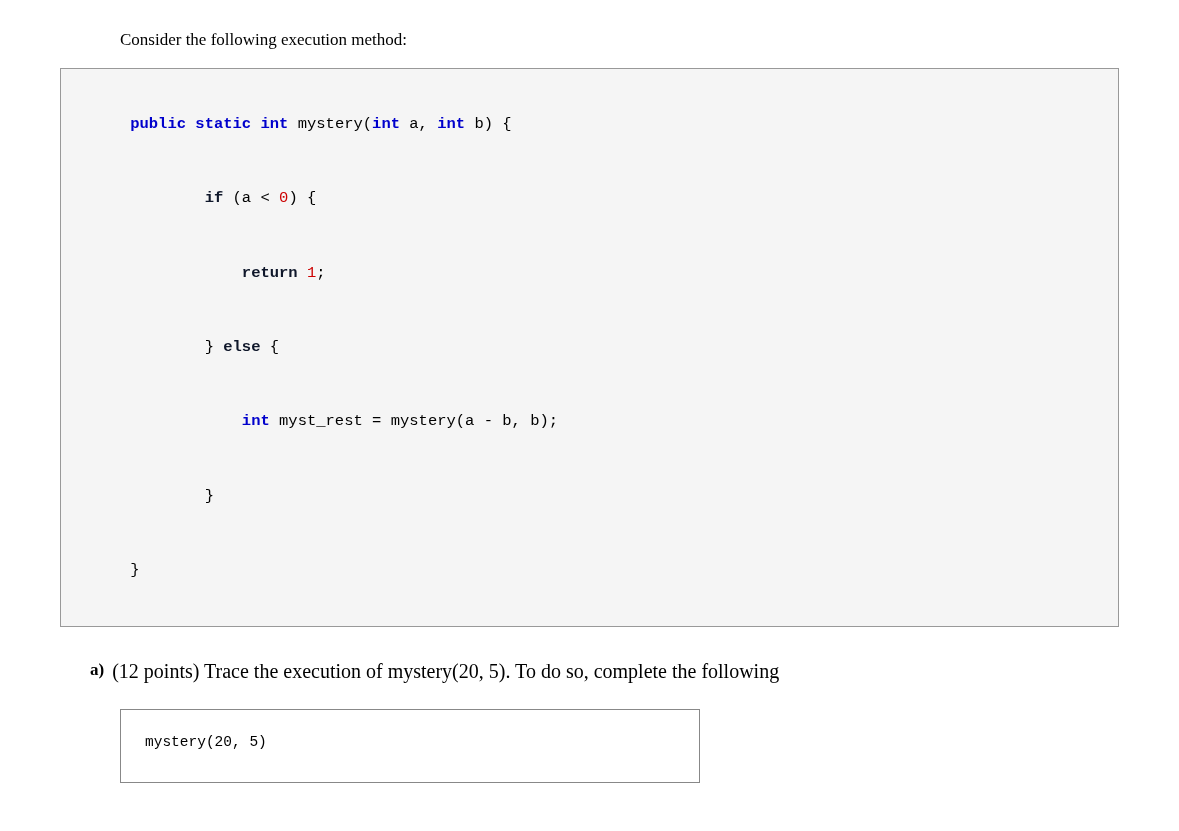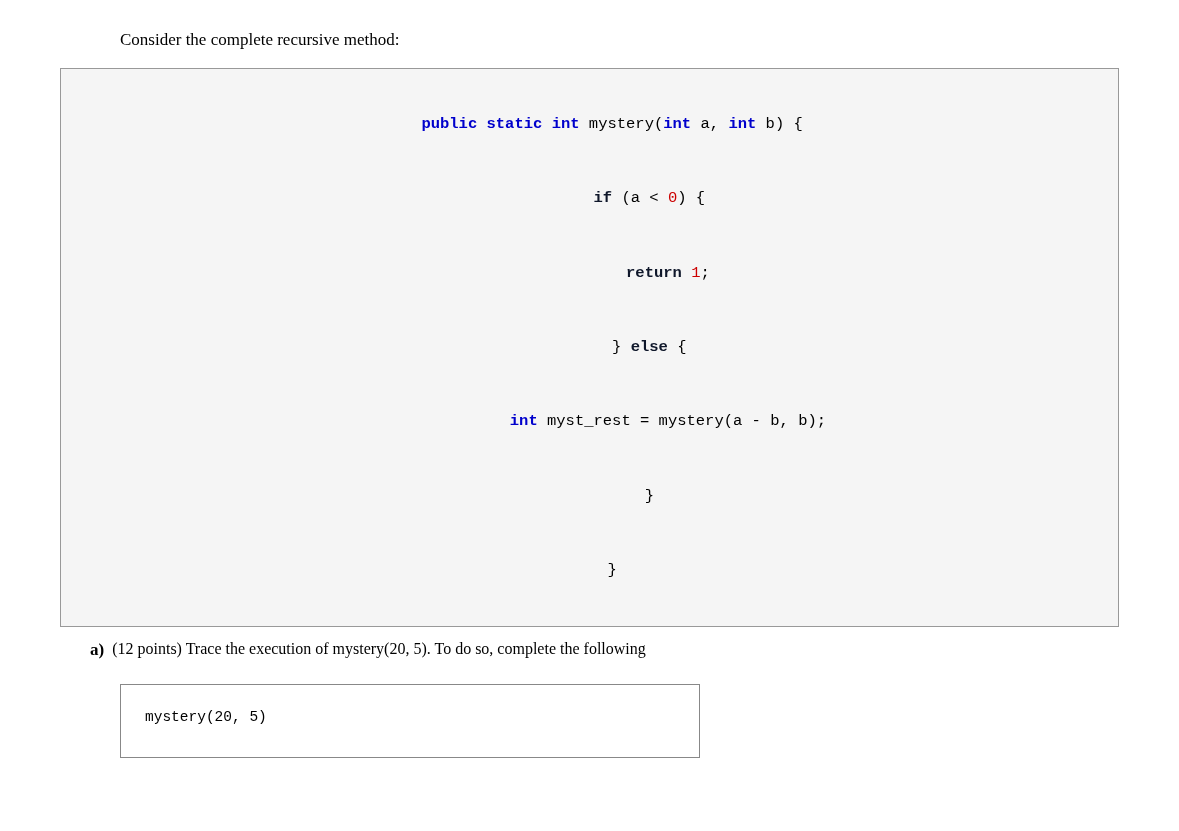--- a/index.html
+++ b/index.html
@@ -21,25 +21,24 @@
     .intro-text {
       font-size: 17px;
       margin-bottom: 18px;
       margin-left: 60px;
     }
 
     .code-block-outer {
       border: 1.5px solid #999;
       background: #f5f5f5;
       padding: 18px 24px 18px 32px;
-      margin-bottom: 13px;
+      margin-bottom: 33px;
       font-family: 'Courier New', Courier, monospace;
       font-size: 15.5px;
       line-height: 1.6;
-      text-align: center;
     }
 
     .code-line {
       white-space: pre;
     }
 
     .kw-blue {
       color: #0000cc;
       font-weight: bold;
     }
@@ -62,21 +61,21 @@
       margin-bottom: 20px;
     }
 
     .part-a-label {
       font-size: 17px;
       font-weight: bold;
       margin-bottom: 10px;
     }
 
     .part-a-text {
-      font-size: 16px;
+      font-size: 20px;
       margin-bottom: 20px;
     }
 
     .template-text {
       font-size: 17px;
       margin-bottom: 16px;
     }
 
     .trace-box {
       border: 1.5px solid #888;
@@ -94,21 +93,21 @@
       display: block;
     }
 
     .section-gap {
       margin-bottom: 8px;
     }
   </style>
 </head>
 <body>
 
-<p class="intro-text">Consider the complete recursive method:</p>
+<p class="intro-text">Consider the following execution method:</p>
 
 <div class="code-block-outer">
   <div class="code-line">
     <span class="kw-blue">public </span><span class="kw-blue">static </span><span class="kw-blue">int</span><span class="text-black"> mystery(</span><span class="kw-blue">int</span><span class="text-black"> a, </span><span class="kw-blue">int</span><span class="text-black"> b) {</span>
   </div>
   <div class="code-line">
     <span class="text-black">        </span><span class="kw-green">if</span><span class="text-black"> (a &lt; </span><span class="num-red">0</span><span class="text-black">) {</span>
   </div>
   <div class="code-line">
     <span class="text-black">            </span><span class="kw-green">return</span><span class="text-black"> </span><span class="num-red">1</span><span class="text-black">;</span>

